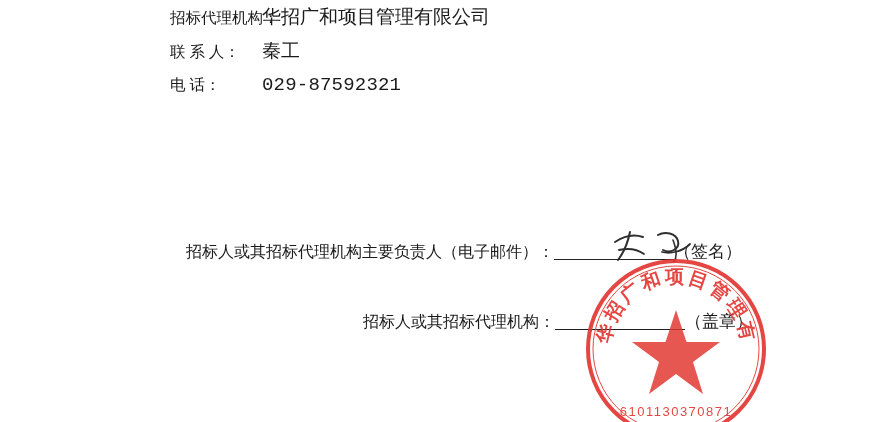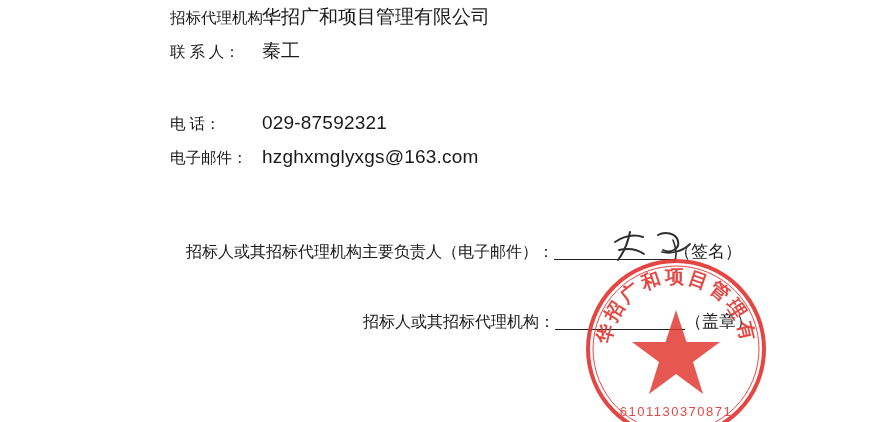--- a/index.html
+++ b/index.html
@@ -39,23 +39,22 @@
   .contact-label {
     width: 92px;
     flex: 0 0 92px;
     letter-spacing: 0px;
     font-family: "Liberation Serif", serif;
   }
   .contact-value {
     font-size: 19px;
   }
   .contact-value.mono {
-    font-family: Liberation Sans, sans-serif;
+    font-family: Liberation Mono, monospace;
     letter-spacing: 0.2px;
-    margin-top: 38px;
   }
 
   
   .sig-line-1 {
     position: absolute;
     left: 186px;
     top: 240px;
     font-size: 16px;
     white-space: nowrap;
   }
@@ -116,24 +115,20 @@
     <div class="contact-row">
       <span class="contact-label">联 系 人：</span>
       <span class="contact-value">秦工</span>
     </div>
 
     <div class="contact-row">
       <span class="contact-label">电        话：</span>
       <span class="contact-value mono">029-87592321</span>
     </div>
 
-    <div class="contact-row">
-      <span class="contact-label">电子邮件：</span>
-      <span class="contact-value mono">hzghxmglyxgs@163.com</span>
-    </div>
 
   </div>
 
   <div class="sig-line-1">
     <span>招标人或其招标代理机构主要负责人（电子邮件）：</span><span class="fill-rule w1"></span><span class="paren-note">（签名）</span>
   </div>
 
   <div class="sig-line-2">
     <span>招标人或其招标代理机构：</span><span class="fill-rule w2"></span><span class="paren-note">（盖章）</span>
   </div>

